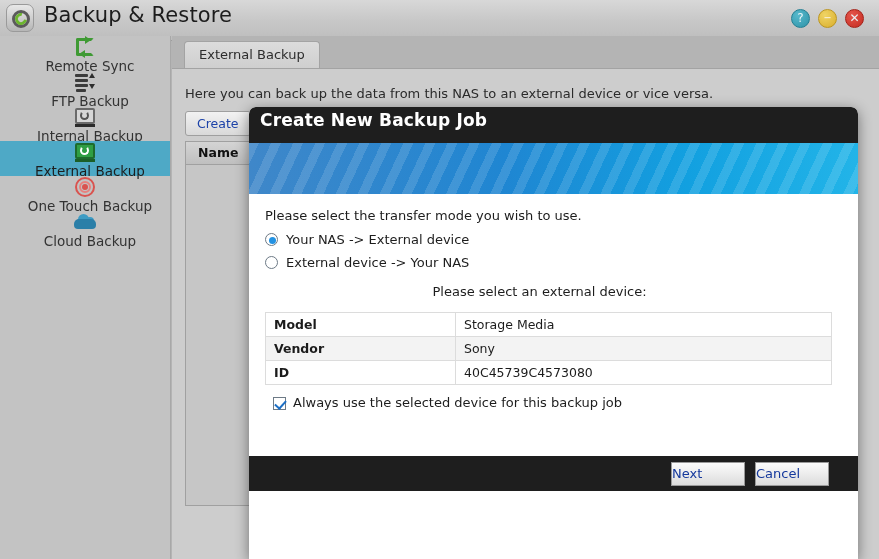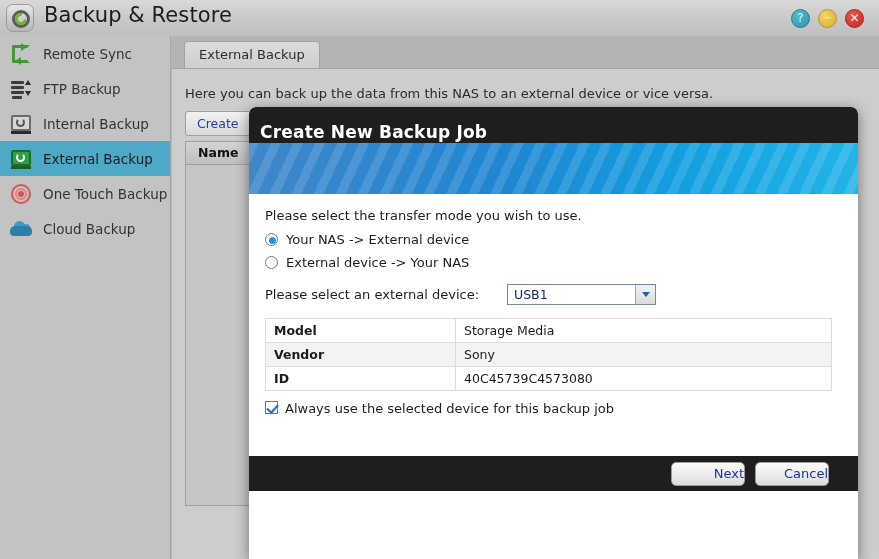--- a/index.html
+++ b/index.html
@@ -56,20 +56,21 @@
 
   
   .sidebar {
     position: absolute; left: 0; top: 36px; width: 171px; height: 523px;
     background: #c3c3c3; border-right: 1px solid #a8a8a8;
   }
   .side-item {
     position: relative; height: 35px; display: flex; align-items: center;
     padding-left: 10px; cursor: pointer; color: #333;
     font-size: 13.5px;
+    flex-direction: column;
   }
   .side-item.active { background: #4ea9c6; color: #1e1e1e; }
   .side-icon {
     width: 22px; height: 22px; margin-right: 11px; position: relative; flex: 0 0 22px;
   }
   .side-label { white-space: nowrap; }
 
   
   .ic-sync .a { position:absolute; left:2px; top:2px; width:18px; height:18px;
     border:3px solid #3f9a34; border-radius:2px; border-right-color:transparent; }
@@ -170,59 +171,59 @@
   .dialog {
     position: absolute; left: 249px; top: 107px; width: 609px; height: 452px;
     background: #ffffff;
     border-radius: 7px 7px 0 0;
     box-shadow: 0 3px 14px rgba(0,0,0,.45);
     overflow: hidden;
   }
   .dlg-title {
     height: 36px; background: #1e1e1e;
     color: #ffffff; font-size: 17px; font-weight: bold;
-    padding: 15px 0 0 11px; letter-spacing: .2px;
+    padding: 3px 0 0 11px; letter-spacing: .2px;
     border-radius: 6px 6px 0 0;
   }
   .dlg-banner {
     height: 51px;
     background:
       repeating-linear-gradient(115deg, rgba(255,255,255,.13) 0 9px, rgba(255,255,255,0) 9px 20px),
       linear-gradient(to right, #3f87c9 0%, #1f86d2 42%, #12a0e0 72%, #22b4e8 100%);
   }
   .dlg-body {
     position: relative; height: 262px; background: #ffffff; padding: 14px 16px 0 16px;
   }
   .dlg-foot {
     position: relative; height: 35px; background: #1e1e1e;
   }
   .dlg-btn {
     position: absolute; top: 6px; width: 74px; height: 24px;
     background: linear-gradient(to bottom,#fcfcfc,#dcdcdc);
-    border: 1px solid #9a9a9a; border-radius: 5px;
-    color: #14389c; font-size: 13px; text-align: right; line-height: 22px;
+    border: 1px solid #9a9a9a; border-radius: 0;
+    color: #14389c; font-size: 13px; text-align: left; line-height: 22px;
     cursor: pointer;
   }
   .btn-next   { left: 422px; }
   .btn-cancel { left: 506px; }
 
   .lead { font-size: 13px; color: #1d1d1d; margin-bottom: 9px; }
   .radio-row { display: flex; align-items: center; margin-bottom: 8px; cursor: pointer; }
   .radio {
     width: 13px; height: 13px; border-radius: 50%;
     border: 1px solid #6d7a86; background: #fff;
     margin-right: 8px; position: relative; flex: 0 0 13px;
   }
   .radio.on::after {
     content:""; position:absolute; left:3px; top:3px; width:7px; height:7px;
     border-radius:50%; background:#2392e2;
   }
   .radio-label { font-size: 13px; color: #1d1d1d; }
 
-  .dev-row { display: flex; align-items: center; margin-top: 14px; }
+  .dev-row { display: flex; align-items: center; margin-top: 14px; flex-direction: column; }
   .dev-label { font-size: 13px; color: #1d1d1d; width: 242px; }
   .select {
     position: relative; width: 149px; height: 21px;
     border: 1px solid #7a8794; background: #ffffff;
     display: flex; align-items: center; cursor: pointer;
   }
   .select .val { font-size: 12.5px; color: #10245e; padding-left: 6px; }
   .select .arrow-box {
     position: absolute; right: 0; top: 0; width: 20px; height: 19px;
     background: linear-gradient(to bottom,#f3f3f3,#dadada);
@@ -237,21 +238,21 @@
 
   table.info {
     width: 567px; margin-top: 13px; border-collapse: collapse;
     border: 1px solid #c9c9c9; font-size: 12.5px;
   }
   table.info td { padding: 4px 8px; border: 1px solid #dcdcdc; color: #1b1b1b; height: 23px; }
   table.info td.k { width: 190px; font-weight: bold; }
   table.info tr:nth-child(even) { background: #f3f3f3; }
   table.info tr:nth-child(odd)  { background: #ffffff; }
 
-  .check-row { display: flex; align-items: flex-start; margin-top: 10px; cursor: pointer; }
+  .check-row { display: flex; align-items: flex-end; margin-top: 10px; cursor: pointer; margin-left: 8px; }
   .checkbox {
     width: 13px; height: 13px; border: 1px solid #6d7a86; background: #fff;
     margin-right: 7px; position: relative; flex: 0 0 13px;
   }
   .checkbox.on::after {
     content:""; position:absolute; left:3px; top:0px; width:5px; height:9px;
     border: solid #1d6fc4; border-width: 0 2px 2px 0; transform: rotate(42deg);
   }
   .check-label { font-size: 13px; color: #1d1d1d; }
 </style>
@@ -380,26 +381,20 @@
         <span class="radio-label">Your NAS -&gt; External device</span>
       </div>
 
       <div class="radio-row">
         <span class="radio"></span>
         <span class="radio-label">External device -&gt; Your NAS</span>
       </div>
 
       <div class="dev-row">
         <span class="dev-label">Please select an external device:</span>
-        <span class="select">
-          <span class="val">USB1</span>
-          <span class="arrow-box">
-              <i class="chev"></i>
-            </span>
-        </span>
       </div>
 
       <table class="info">
         <tbody>
             <tr>
           <td class="k">Model</td>
           <td>Storage Media</td>
         </tr>
         <tr>
           <td class="k">Vendor</td>

